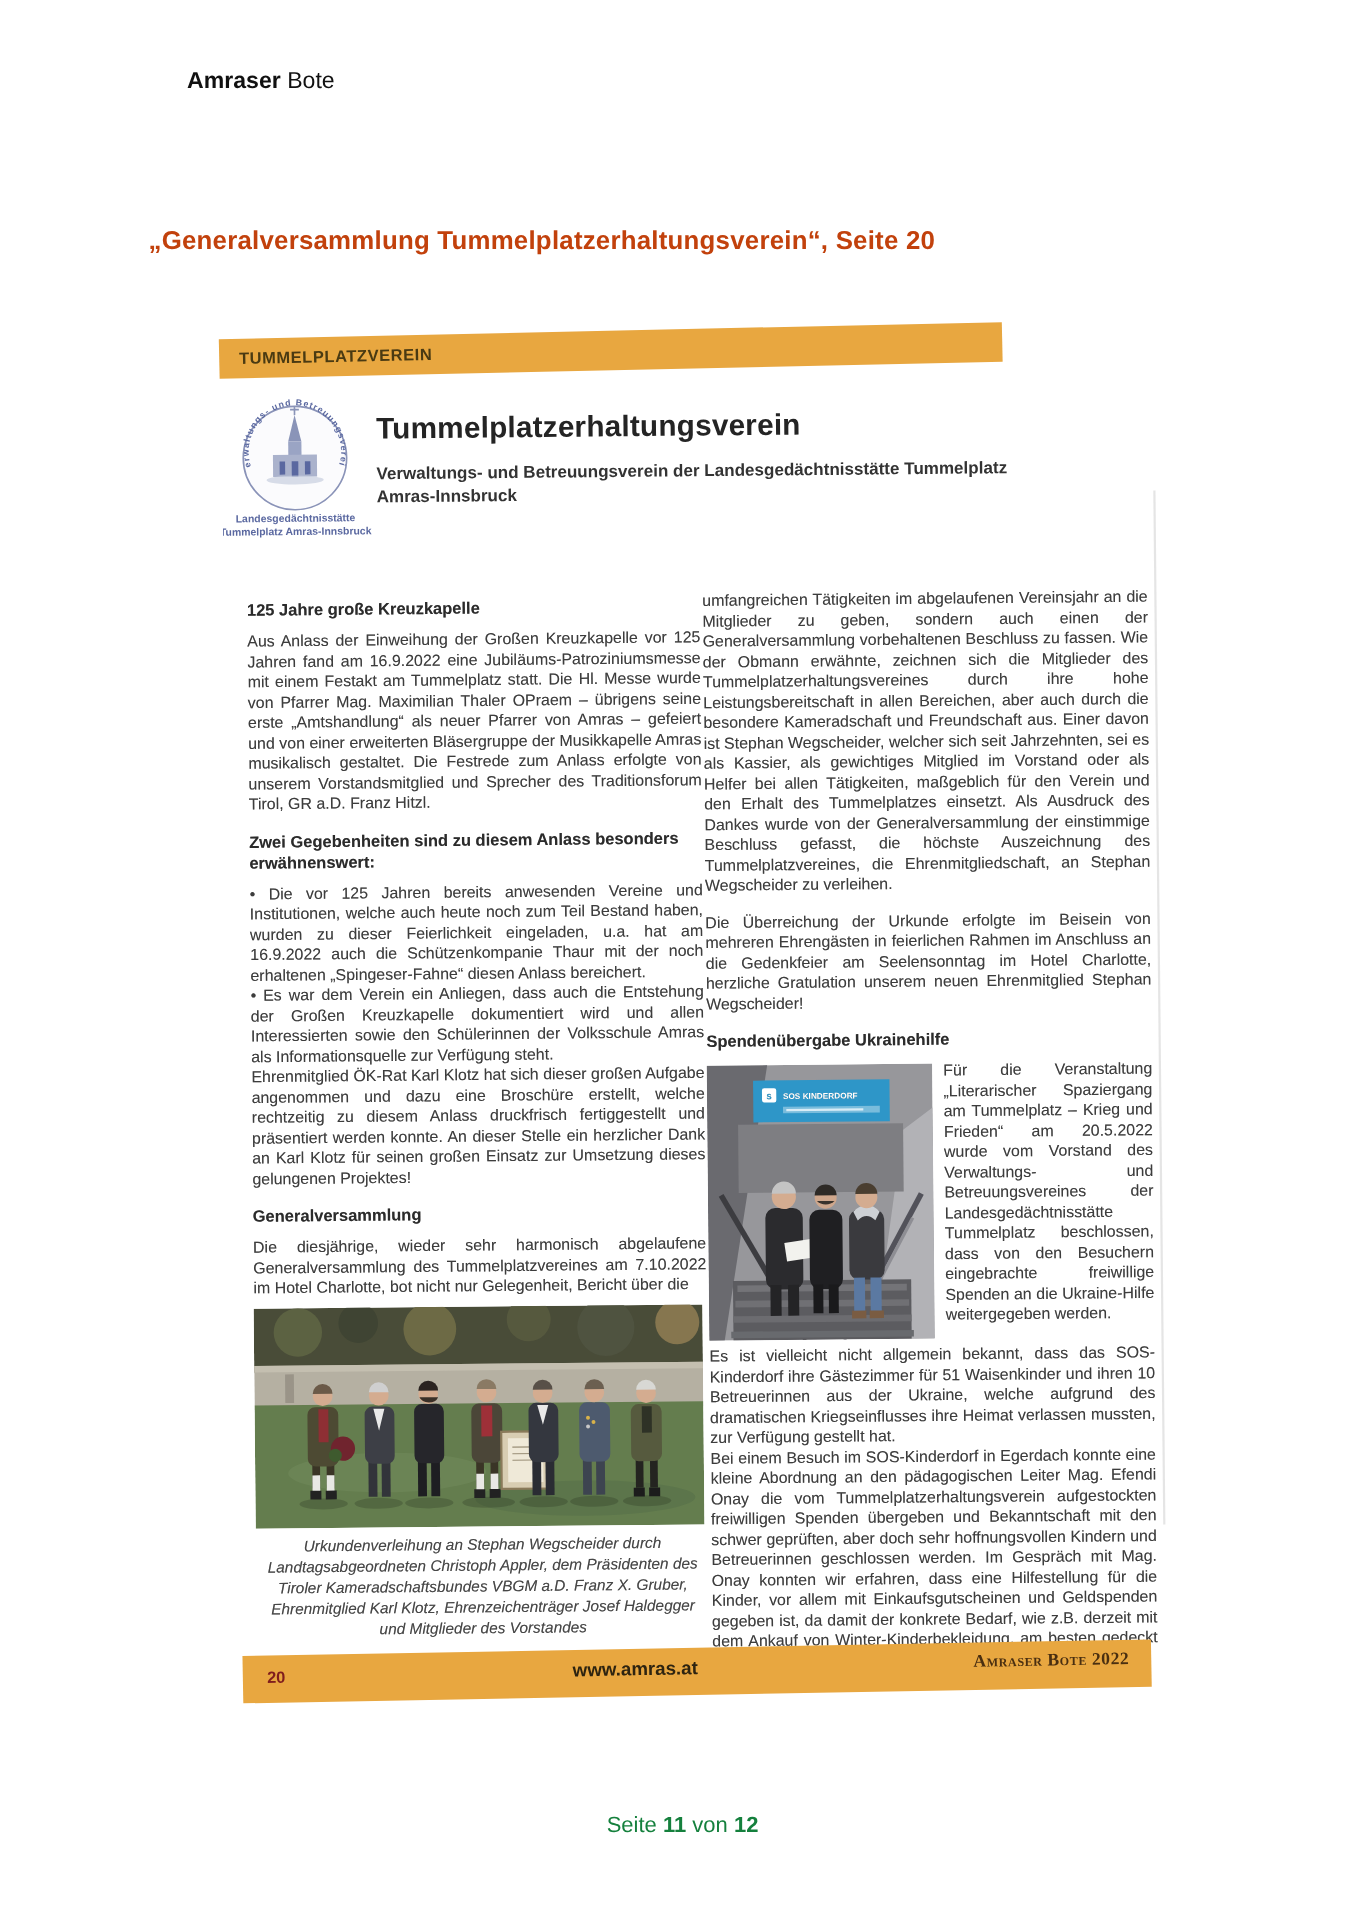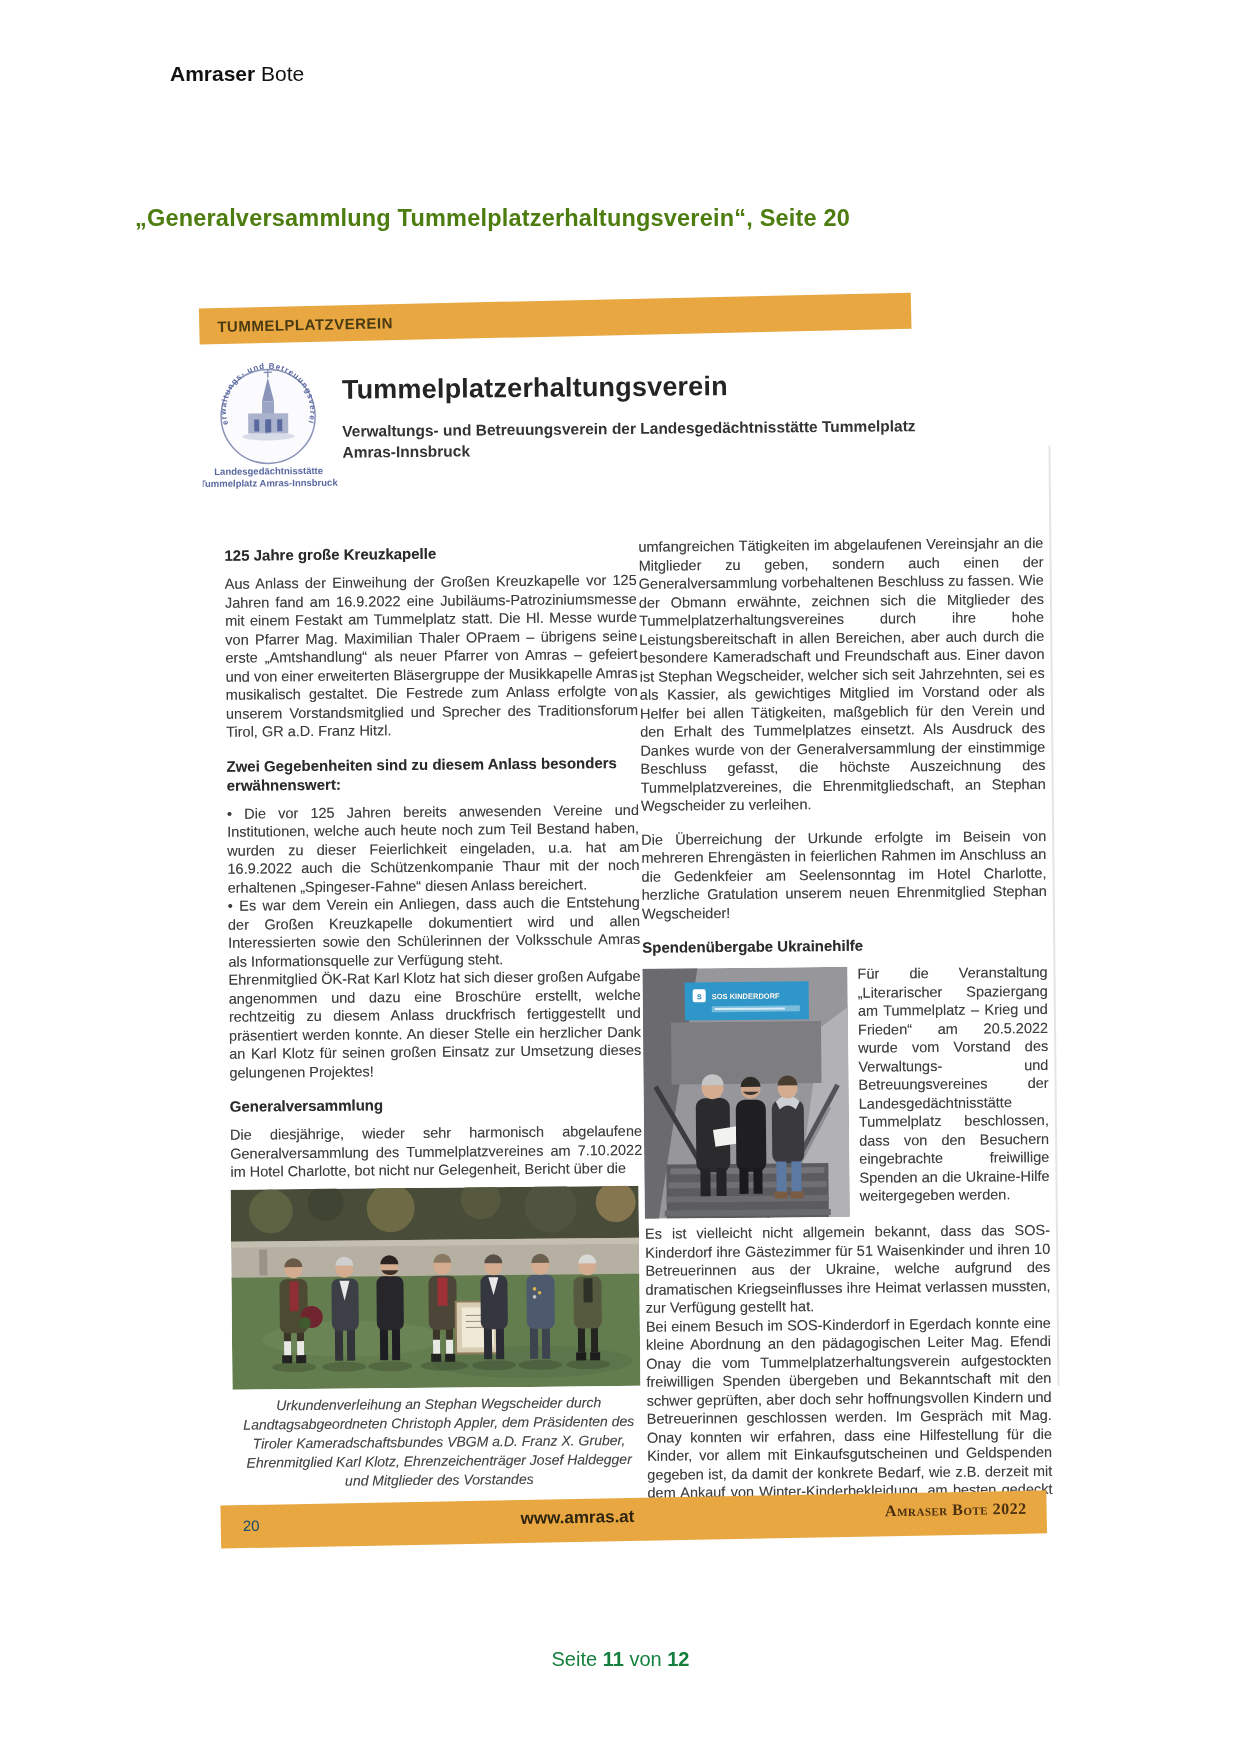--- a/index.html
+++ b/index.html
@@ -3,21 +3,21 @@
 <meta charset="utf-8">
 <style>
   html,body{margin:0;padding:0;}
   body{
     width:1241px;height:1754px;position:relative;background:#ffffff;
     font-family:"Liberation Sans", sans-serif;overflow:hidden;color:#222;
   }
   
   .brand{position:absolute;left:130px;top:62px;font-size:21px;color:#111;margin-left:40px;}
   .brand .b{font-weight:bold;}
-  .doc-headline{position:absolute;left:135px;top:205px;font-size:23.5px;font-weight:bold;color:#4d7c0f;letter-spacing:.2px;}
+  .doc-headline{position:absolute;left:135px;top:205px;font-size:23.5px;font-weight:bold;color:#c2410c;letter-spacing:.2px;}
   .pagination{position:absolute;left:0;top:1648px;width:100%;text-align:center;font-size:20px;color:#15803d;}
   .pagination .b{font-weight:bold;}
 
   
   .scan{
     position:absolute;left:195px;top:280px;width:856px;height:1285px;
     transform:rotate(-0.55deg);background:#fff;color:#3d3d3d;
   }
   .page-edge{position:absolute;right:-4px;top:170px;width:2px;height:940px;background:#cfcfcf;opacity:.55;}
 
@@ -46,21 +46,21 @@
   .caption{font-size:14px;line-height:19px;font-style:italic;text-align:center;color:#474747;margin:0;}
 
   .photo2{float:left;width:205px;height:250px;margin:2px 10px 6px 0;}
   .photo2 svg{display:block;width:100%;height:100%;}
   .clear{clear:left;}
 
   .scan-footer{
     position:absolute;left:20px;top:1218px;width:826px;height:43px;
     background:#E8A740;transform:rotate(-0.5deg);
   }
-  .scan-footer .pg{position:absolute;left:22px;top:12px;font-size:15px;font-weight:normal;color:#0c4a6e;text-align:right;}
+  .scan-footer .pg{position:absolute;left:22px;top:12px;font-size:15px;font-weight:bold;color:#7f1d1d;text-align:right;}
   .scan-footer .site{position:absolute;left:300px;top:9px;font-size:17px;font-weight:bold;color:#2e2410;}
   .scan-footer .edition{
     position:absolute;right:20px;top:9px;font-size:16px;font-weight:bold;color:#4a2f10;
     font-family:"Liberation Serif", serif;font-variant:small-caps;letter-spacing:.5px;
   }
 </style>
 </head>
 <body>
 
 <div class="brand">

